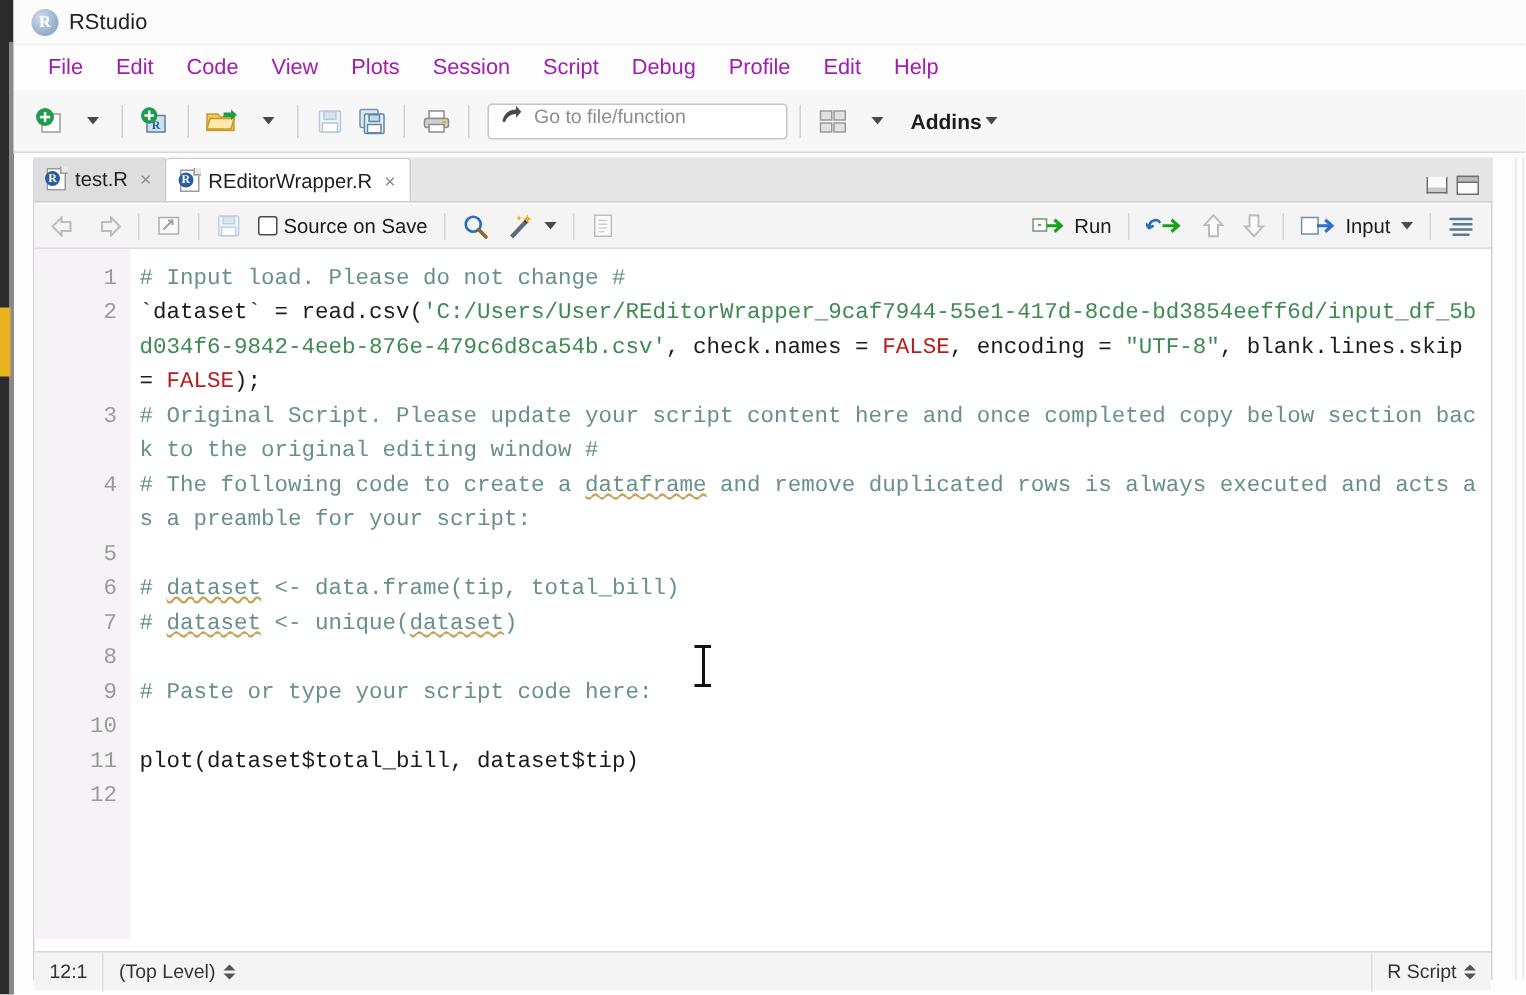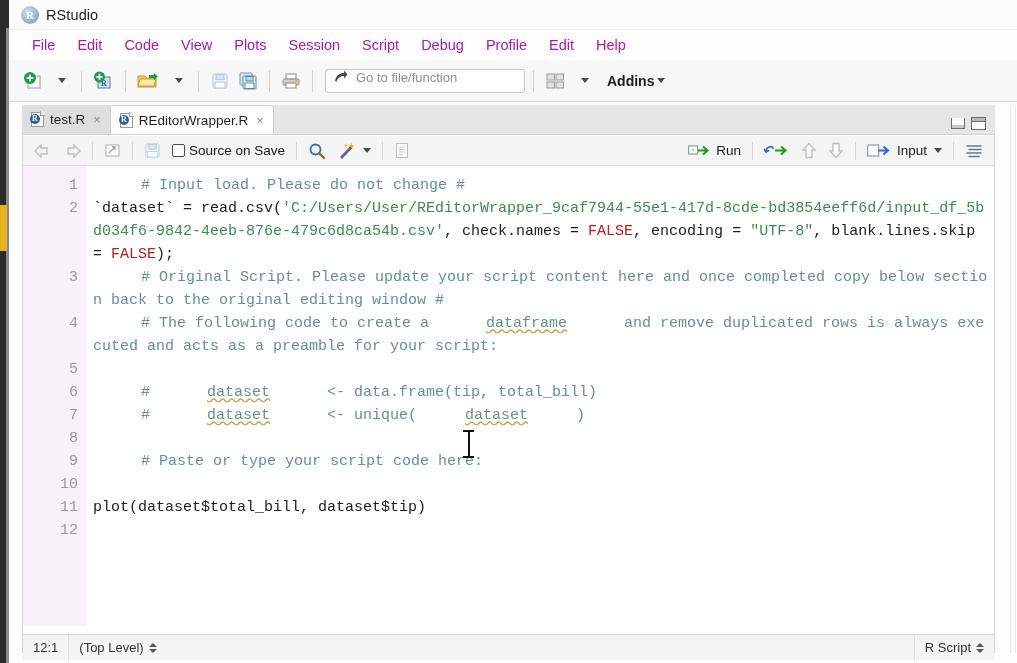--- a/index.html
+++ b/index.html
@@ -132,21 +132,21 @@
   .gutter div { height: 23px; }
   .gutter div.tall2 { height: 46px; }
   .gutter div.tall3 { height: 69px; }
   .code-body {
     flex: 1; padding: 8px 6px 0 6px;
     font-family: "Liberation Mono", monospace; font-size: 15px;
     line-height: 23px; white-space: pre-wrap; word-break: break-all;
     color: #1a1a1a;
   }
   .code-line { min-height: 23px; }
-  .cmt { color: #68908c; margin-left: 48px; }
+  .cmt { color: #68908c; }
   .str { color: #3e8a52; }
   .kw  { color: #b91c1c; }
   .plain { color: #1c1c1c; }
   .spell { text-decoration: underline wavy #c8a35a; text-decoration-skip-ink: none; }
 
   
   .ibeam {
     position: absolute; left: 463px; top: 430px; width: 11px; height: 28px;
     pointer-events: none;
   }

